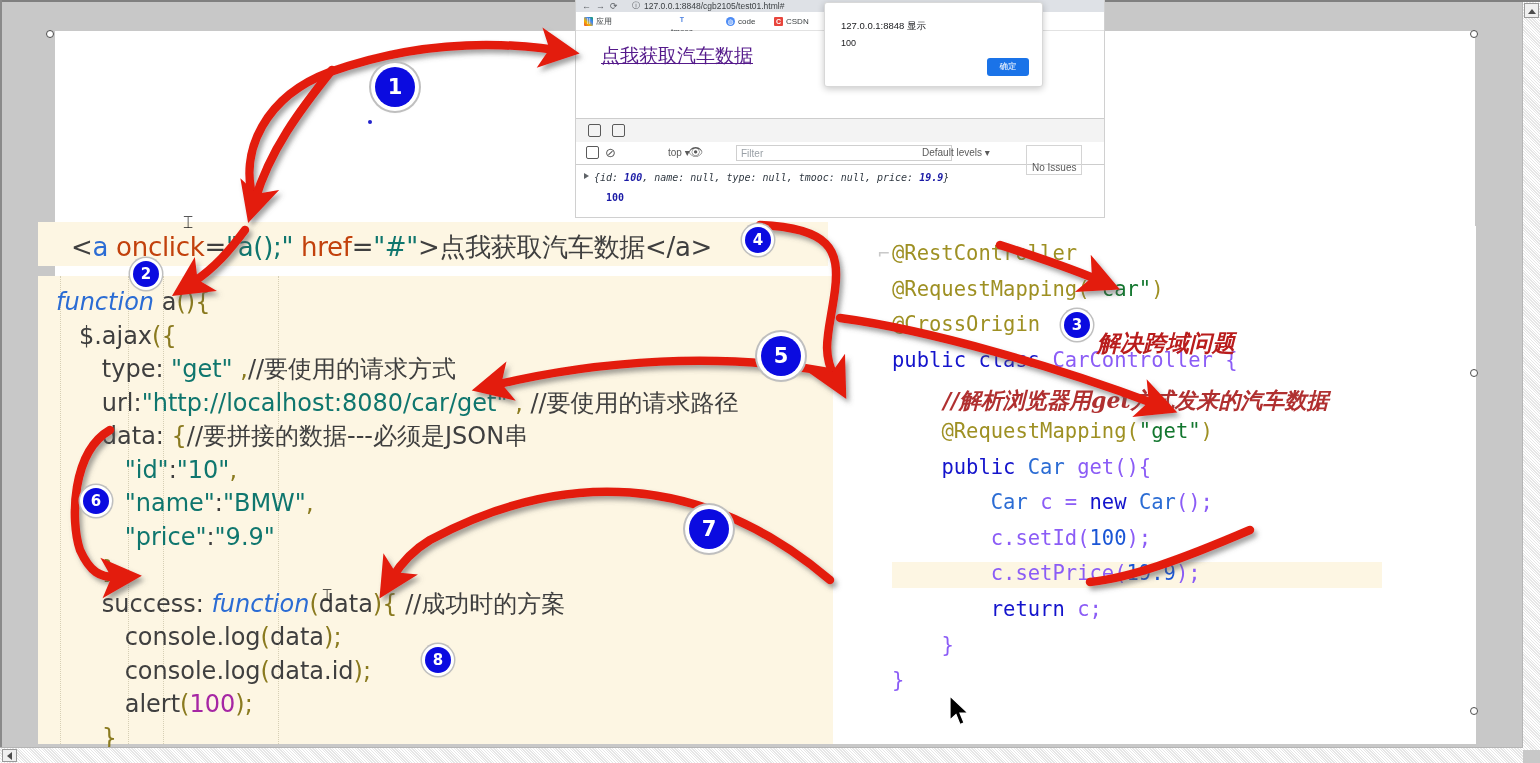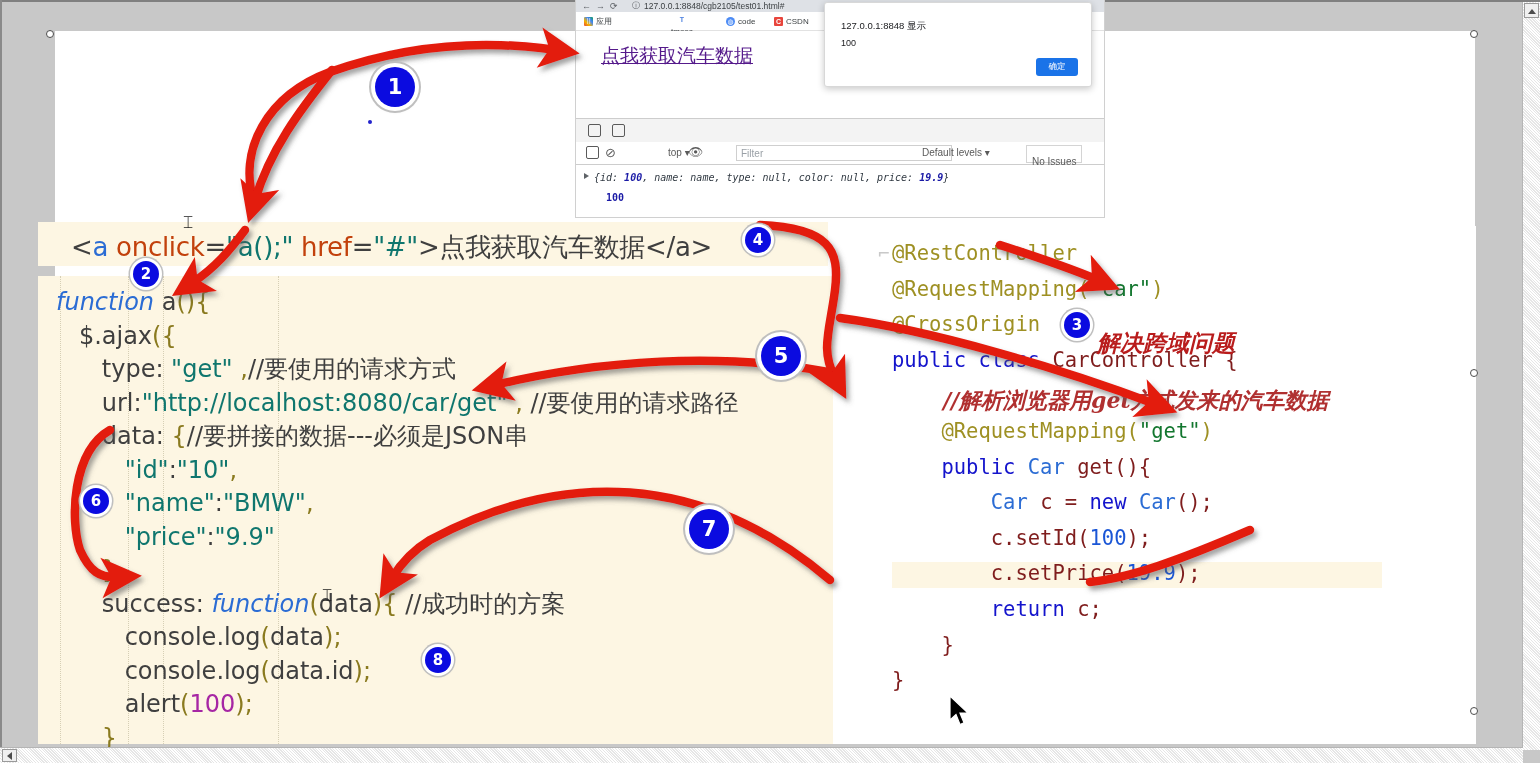--- a/index.html
+++ b/index.html
@@ -41,40 +41,40 @@
     font-family:"Liberation Sans",sans-serif;white-space:nowrap;}
   #bookmarks-bar{position:absolute;left:0;top:12px;width:530px;height:18px;background:#ffffff;border-bottom:1px solid #e2e2e2;}
   .bm{position:absolute;top:3px;height:12px;display:flex;align-items:center;gap:3px;font-size:8px;color:#3c4043;white-space:nowrap;}
   .bm .ic{width:9px;height:9px;border-radius:1px;display:inline-block;font-size:7px;line-height:9px;text-align:center;color:#fff;}
   #page-body{position:absolute;left:0;top:31px;width:530px;height:90px;background:#ffffff;}
   #page-link{position:absolute;left:25px;top:12px;font-size:19px;color:#551a8b;text-decoration:underline;
     font-family:"DejaVu Sans",sans-serif;white-space:nowrap;}
   #page-dot{position:absolute;left:368px;top:120px;width:4px;height:4px;border-radius:50%;background:#2222cc;z-index:22;}
 
   
-  #alert-dialog{position:absolute;left:824px;top:2px;width:268px;height:85px;background:#ffffff;
+  #alert-dialog{position:absolute;left:824px;top:2px;width:219px;height:85px;background:#ffffff;
     border:1px solid #d8d8d8;border-radius:3px;box-shadow:0 2px 7px rgba(0,0,0,.22);z-index:25;box-sizing:border-box;}
   #alert-origin{position:absolute;left:16px;top:17px;font-size:9.5px;color:#202124;white-space:nowrap;}
   #alert-message{position:absolute;left:16px;top:35px;font-size:9px;color:#202124;}
   #alert-ok{position:absolute;right:13px;bottom:10px;width:42px;height:18px;background:#1a73e8;border:none;border-radius:3px;
     color:#ffffff;font-size:8.5px;cursor:pointer;font-family:"DejaVu Sans",sans-serif;}
 
   
   #devtools{position:absolute;left:0;top:118px;width:530px;height:100px;background:#ffffff;border-top:1px solid #cdcdcd;}
   #dt-tabbar{position:absolute;left:0;top:0;width:530px;height:23px;border-bottom:1px solid #cdcdcd;background:#f3f3f3;}
   .dt-icon{position:absolute;top:5px;width:13px;height:13px;border:1.3px solid #5a5a5a;box-sizing:border-box;border-radius:2px;}
   #dt-tabs{position:absolute;left:68px;top:0;height:23px;display:flex;align-items:center;gap:18px;}
   .dt-tab{font-size:10.5px;color:#5a5a5a;height:23px;line-height:23px;white-space:nowrap;cursor:pointer;}
   .dt-tab.active{color:#1a73e8;box-shadow:inset 0 -2px 0 #1a73e8;}
   #dt-filterbar{position:absolute;left:0;top:23px;width:530px;height:22px;border-bottom:1px solid #cdcdcd;background:#ffffff;}
   #dt-ctx{position:absolute;left:46px;top:5px;font-size:10px;color:#5a5a5a;cursor:pointer;padding-left:46px;}
   #dt-filter{position:absolute;left:160px;top:3px;width:216px;height:16px;border:1px solid #cfcfcf;box-sizing:border-box;
     font-size:10px;color:#9aa0a6;padding:0 4px;line-height:15px;background:#fff;}
   #dt-levels{position:absolute;left:346px;top:5px;font-size:10px;color:#5a5a5a;cursor:pointer;white-space:nowrap;text-align:center;}
-  #dt-issues{position:absolute;left:450px;top:3px;height:16px;border:1px solid #d4d4d4;box-sizing:border-box;padding:8px 5px;
+  #dt-issues{position:absolute;left:450px;top:3px;height:16px;border:1px solid #d4d4d4;box-sizing:border-box;padding:14px 5px;
     font-size:10px;color:#5a5a5a;line-height:15px;cursor:pointer;white-space:nowrap;}
   #dt-console{position:absolute;left:0;top:45px;width:530px;height:55px;}
   #dt-log-obj{position:absolute;left:18px;top:8px;font-family:"DejaVu Sans Mono","Liberation Mono",monospace;
     font-size:10px;color:#303942;white-space:nowrap;font-style:italic;}
   #dt-log-obj .num{color:#1a1aa6;font-weight:bold;}
   #dt-arrow{position:absolute;left:8px;top:9px;width:0;height:0;border-top:3.5px solid transparent;border-bottom:3.5px solid transparent;border-left:5px solid #5f6368;cursor:pointer;}
   #dt-log-num{position:absolute;left:30px;top:28px;font-family:"DejaVu Sans Mono","Liberation Mono",monospace;
     font-size:10px;color:#1a1aa6;font-weight:bold;}
 
   
@@ -95,21 +95,21 @@
   .jbr{color:#8a7a1f;}
   .jprop{color:#3f3f3f;}
 
   
   #java-panel{position:absolute;left:836px;top:226px;width:640px;height:518px;background:#ffffff;z-index:11;}
   #java-hl{position:absolute;left:56px;top:336px;width:490px;height:26px;background:#fdf6e3;}
   #java-code{position:absolute;left:56px;top:10px;font-family:"DejaVu Sans Mono","Liberation Mono",monospace;
     font-size:20.5px;line-height:35.6px;white-space:pre;color:#2b2b2b;}
   .ann{color:#9e9023;}
   .kw{color:#1414cc;}
-  .cls{color:#7f1d1d;}
+  .cls{color:#8b5cf6;}
   .mstr{color:#12762e;}
   .mnum{color:#1a56d6;}
   .mtype{color:#2b6cd4;text-align:right;}
   .fold{position:absolute;left:-14px;color:#c9c9c9;font-size:19px;}
   #java-comment{position:absolute;left:943px;top:386px;font-family:"DejaVu Serif","Liberation Serif",serif;
     font-size:22px;font-style:italic;font-weight:bold;color:#b03030;white-space:nowrap;z-index:14;}
   #java-note3{position:absolute;left:1097px;top:328px;font-family:"DejaVu Serif","Liberation Serif",serif;
     font-size:23px;font-style:italic;font-weight:bold;color:#b91c1c;white-space:nowrap;z-index:16;}
 
   
@@ -192,21 +192,21 @@
         <span class="dt-icon" style="left:10px;top:4px;"></span>
         <span style="position:absolute;left:29px;top:4px;font-size:13px;color:#5a5a5a;line-height:13px;">⊘</span>
         <span id="dt-ctx">top ▾</span>
         <span style="position:absolute;left:112px;top:4px;font-size:12px;color:#5a5a5a;line-height:13px;">👁</span>
         <div id="dt-filter">Filter</div>
         <span id="dt-levels">Default levels ▾</span>
         <span id="dt-issues">No Issues</span>
       </div>
       <div id="dt-console">
         <span id="dt-arrow"></span>
-        <span id="dt-log-obj">{id: <span class="num">100</span><span>, name: name, type: null, color: null, price: </span><span class="num">19.9</span>}</span>
+        <span id="dt-log-obj">{id: <span class="num">100</span><span>, name: null, type: null, tmooc: null, price: </span><span class="num">19.9</span>}</span>
         <span id="dt-log-num">100</span>
       </div>
     </div>
   </div>
 
   <div id="page-dot"></div>
 
   <div id="alert-dialog">
     <div id="alert-origin">127.0.0.1:8848 显示</div>
     <div id="alert-message">100</div>

